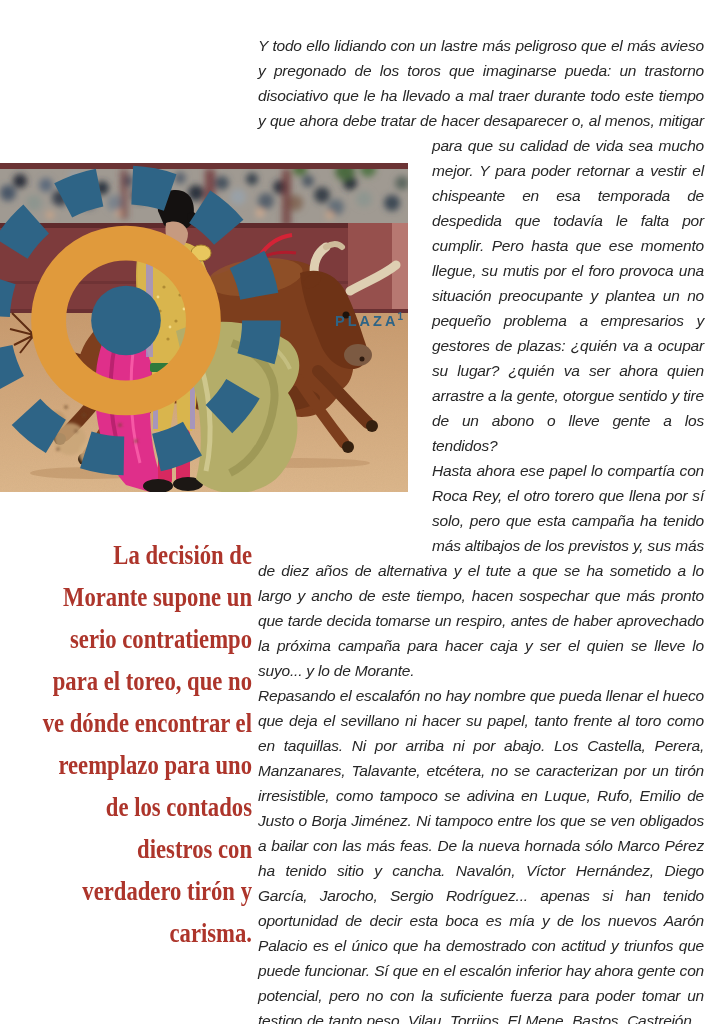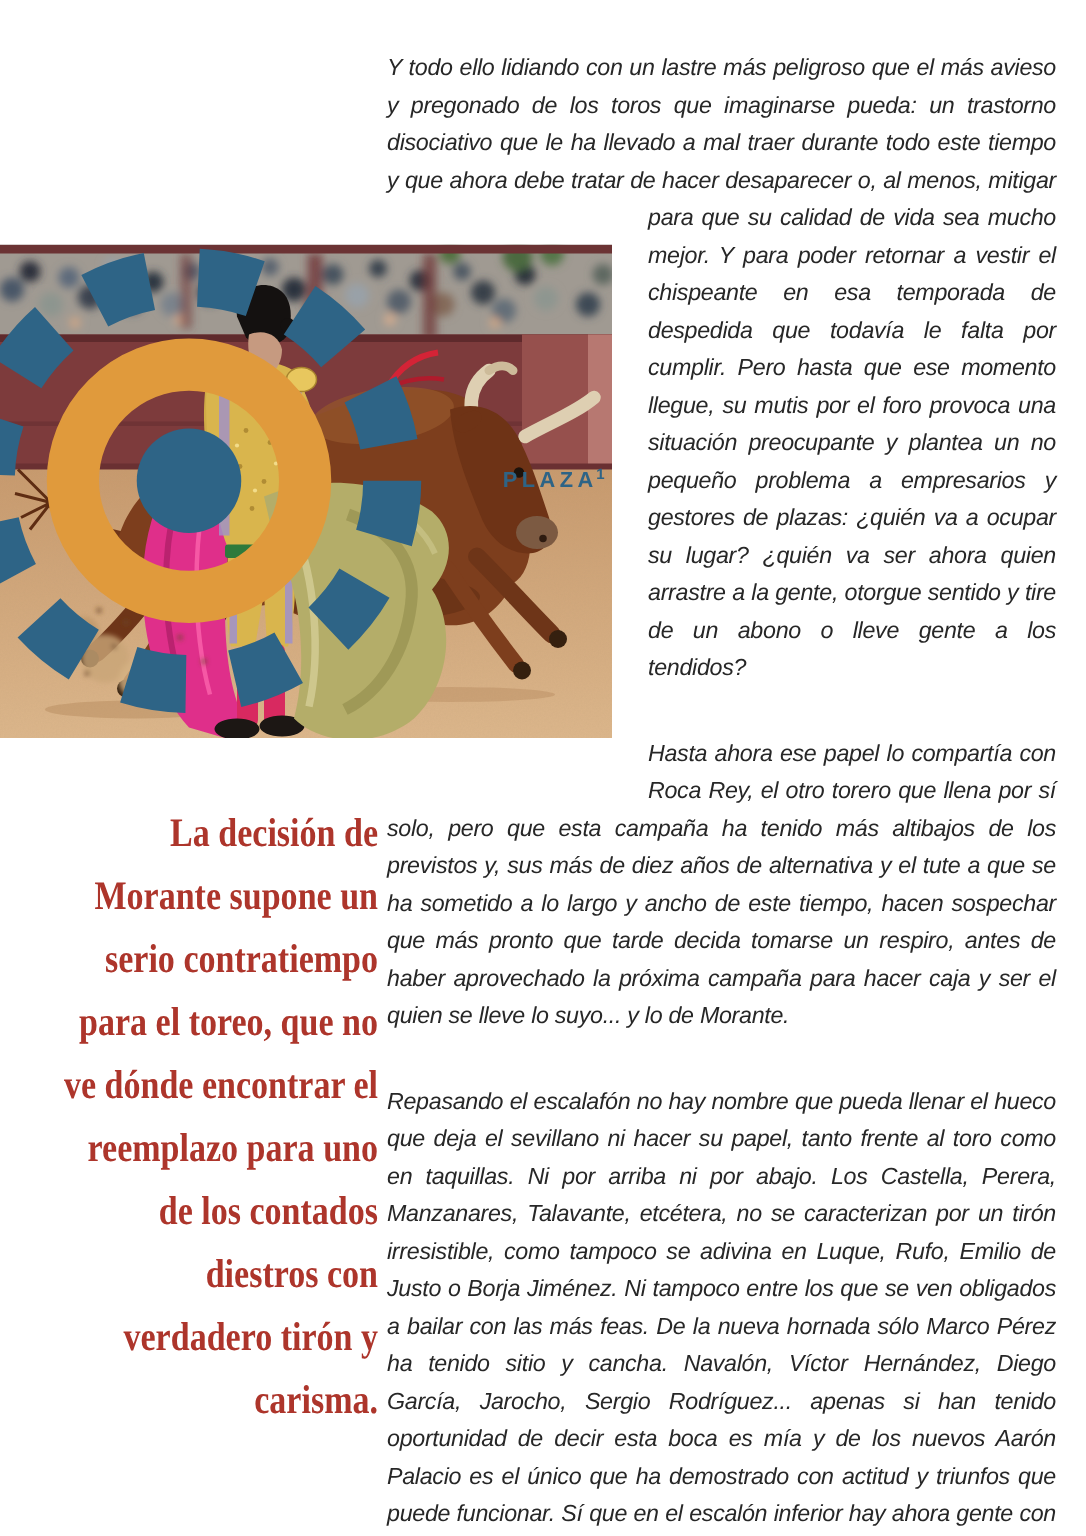--- a/index.html
+++ b/index.html
@@ -22,21 +22,21 @@
     font-family:"Liberation Sans",sans-serif;line-height:1;
   }
   .plaza-word sup{font-size:10px;letter-spacing:0;margin-left:-1px;font-weight:700;}
   
   .article{
     position:absolute;left:258px;top:33px;width:446px;
     font-size:15.5px;line-height:25px;letter-spacing:-0.2px;color:#272727;
     text-align:justify;
   }
   .article p{margin:0;font-style:italic;}
-  .article p + p{margin-top:32px;}
+  .article p + p{margin-top:0;}
   .sp-top{float:left;width:0;height:100px;}
   .sp-photo{float:left;clear:left;width:174px;height:407px;}
   
   .pull-quote{
     position:absolute;left:0;top:534px;width:252px;
     text-align:right;color:#ad352b;
     font-family:"Liberation Serif",serif;font-weight:700;
     font-size:27px;line-height:42px;
     transform:scaleX(0.84);transform-origin:100% 0;
   }

